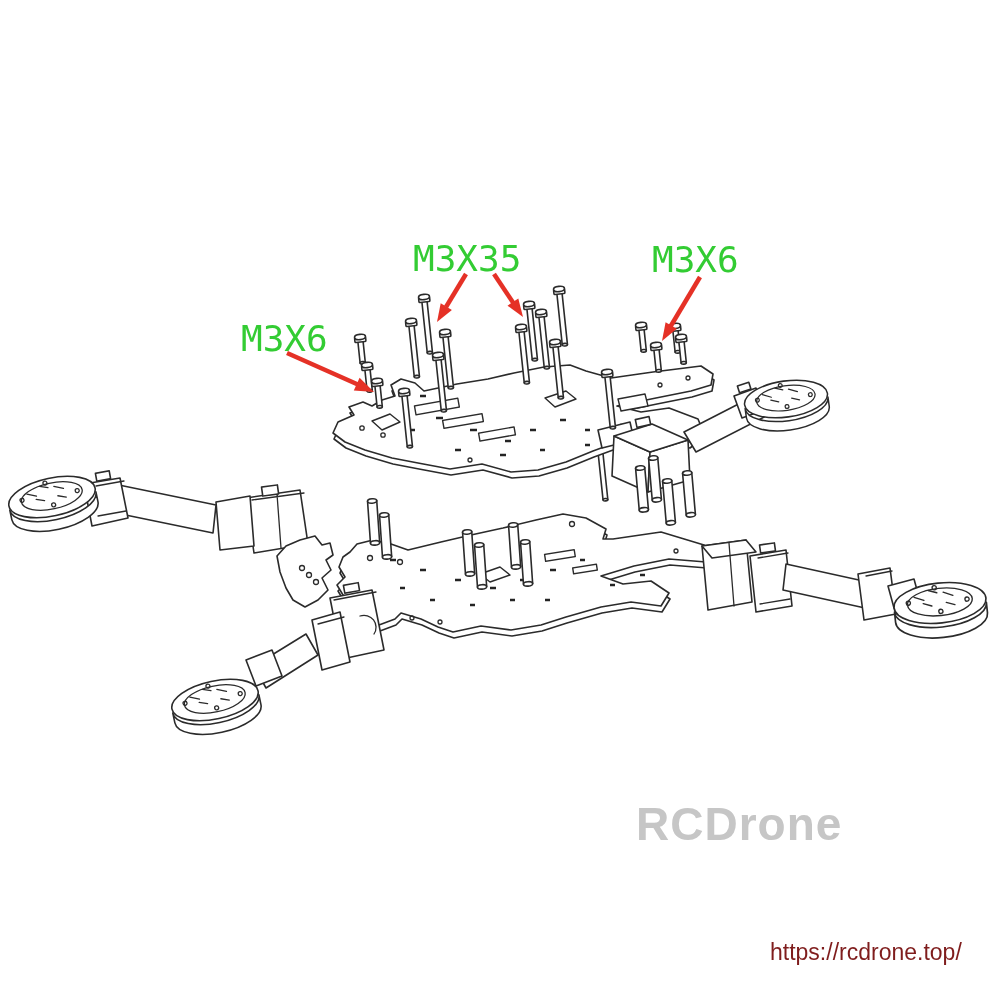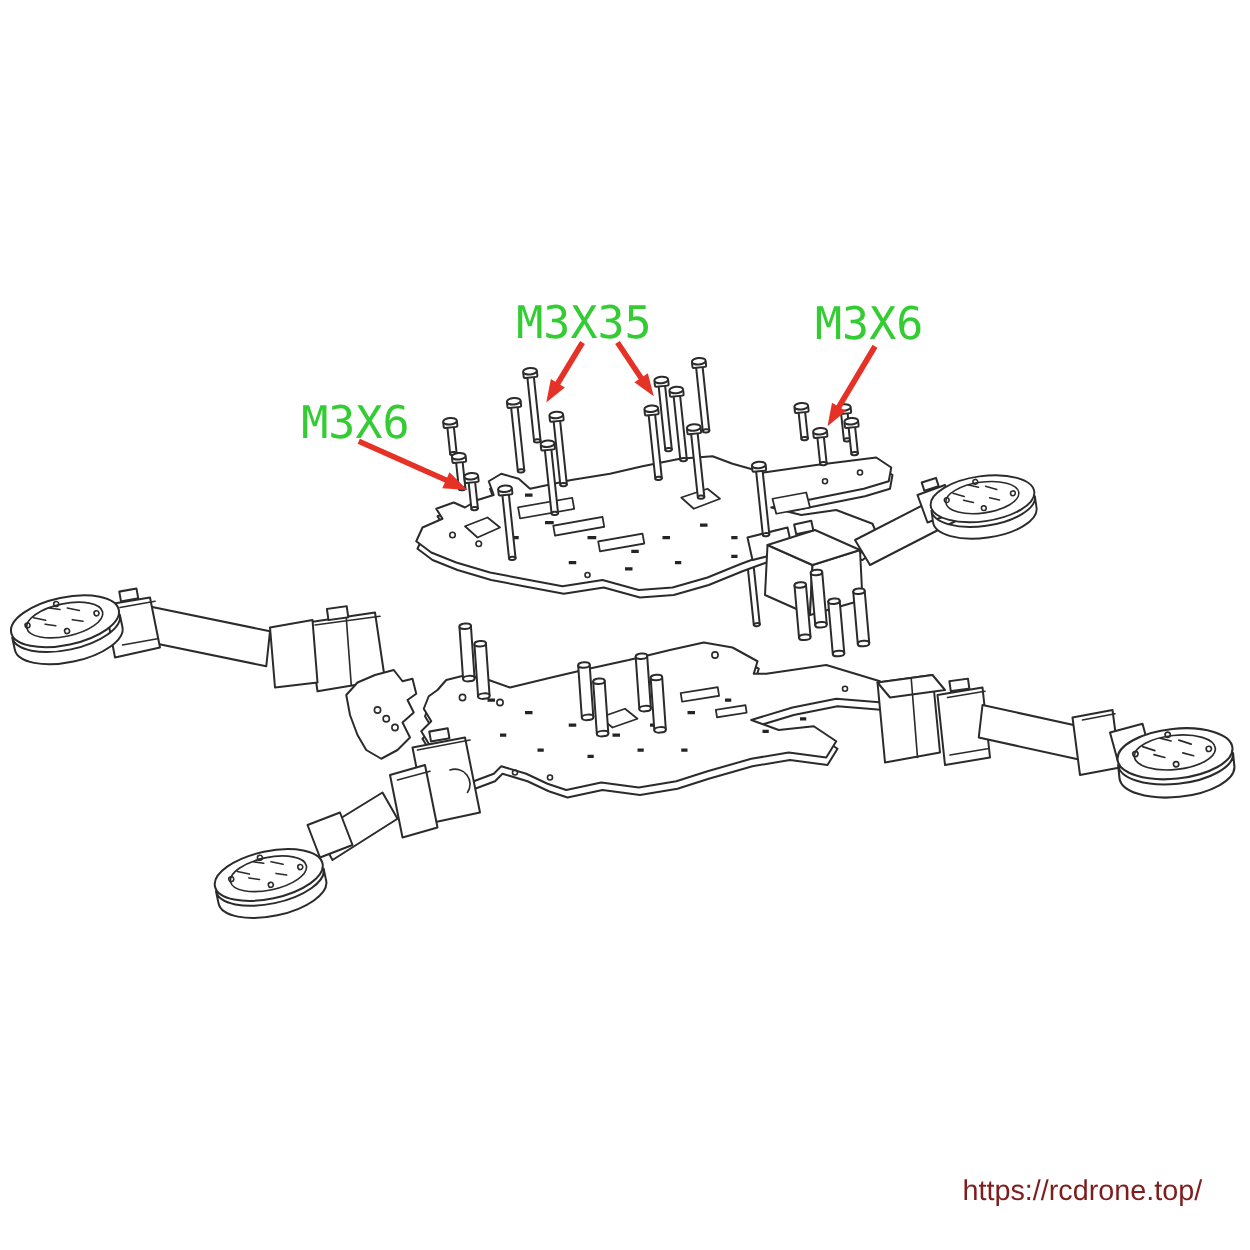--- a/index.html
+++ b/index.html
@@ -219,15 +219,16 @@
     </g>
   </g>
 </svg>
 
   <div class="callout" style="left:413px;top:238px;">M3X35</div>
 
   <div class="callout" style="left:652px;top:239px;">M3X6</div>
 
   <div class="callout" style="left:241px;top:318px;">M3X6</div>
 
+  <div class="watermark">RCDrone</div>
 
   <div class="srcurl">https://rcdrone.top/</div>
 </div>
 
 </body></html>

